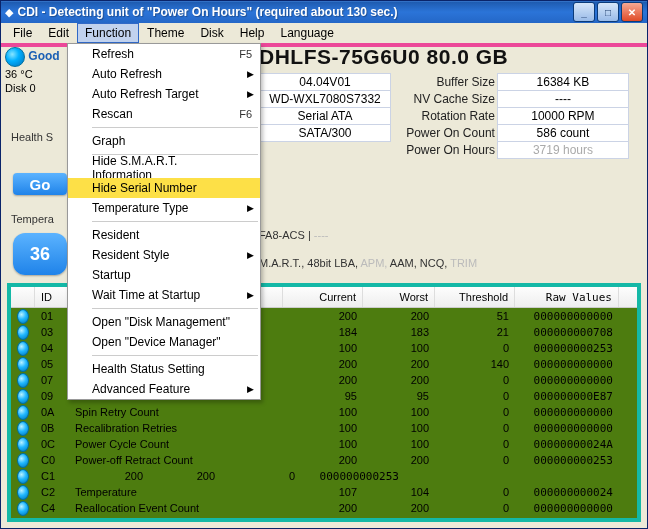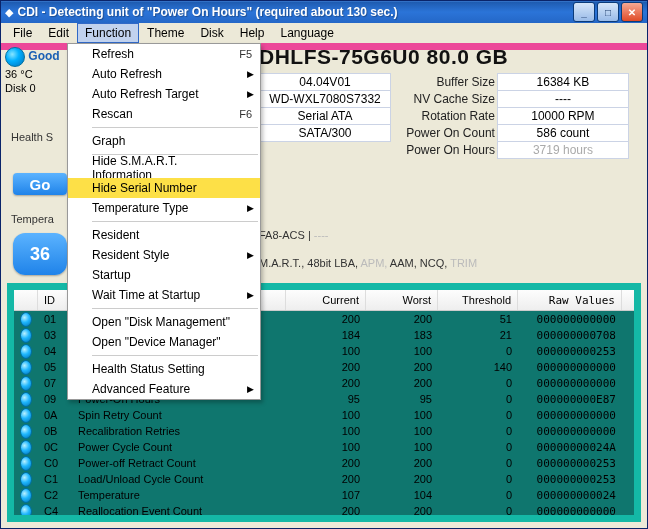--- a/index.html
+++ b/index.html
@@ -6,21 +6,21 @@
   .window { width: 648px; height: 529px; background: #ece9d8; border: 1px solid #0a246a; box-sizing: border-box; position: relative; overflow: hidden; }
 
   
   .titlebar { height: 22px; background: linear-gradient(to bottom, #4a8be0 0%, #1e5bb0 4%, #2b74d8 50%, #2467c7 100%); display: flex; align-items: center; padding: 0 4px; }
   .titlebar .icon { font-size: 11px; color: #fff; margin-right: 4px; }
   .titlebar .title { color: #fff; font-weight: bold; font-size: 12px; flex: 1; text-shadow: 1px 1px 1px rgba(0,0,0,.3); }
   .win-btn { width: 20px; height: 18px; margin-left: 2px; border: 1px solid #0a3b7a; border-radius: 3px; display: flex; align-items: center; justify-content: center; font-family: Arial; font-size: 10px; font-weight: bold; background: linear-gradient(#d6e6f9,#99bbe8); color: #1a3a6a; }
   .win-btn.close { background: linear-gradient(#f6a893,#e04b28); color: #fff; }
 
   
-  .menubar { height: 20px; background: #ece9d8; border-bottom: 7px solid #ec4899; display: flex; align-items: stretch; padding-left: 4px; }
+  .menubar { height: 20px; background: #ece9d8; border-bottom: 4px solid #ec4899; display: flex; align-items: stretch; padding-left: 4px; }
   .menubar .mi { padding: 2px 8px; line-height: 16px; cursor: default; }
   .menubar .mi.open { background: #c1d2ee; border: 1px solid #3169c6; padding: 1px 7px; }
 
   
   .leftstrip { position: absolute; left: 4px; top: 46px; width: 60px; }
   .leftstrip .dot { width: 18px; height: 18px; border-radius: 50%; background: radial-gradient(circle at 35% 35%, #88e5ff 0%, #00b0ff 40%, #006fb8 100%); border: 1px solid #0070a0; display: inline-block; vertical-align: middle; }
   .leftstrip .good { color: #1a5fb4; font-weight: bold; }
   .leftstrip .temp { font-size: 11px; }
 
   
@@ -46,21 +46,21 @@
 
   
   .dropdown { position: absolute; left: 66px; top: 42px; width: 192px; background: #fff; border: 1px solid #999; box-shadow: 2px 3px 4px rgba(0,0,0,.25); font-size: 12px; z-index: 10; }
   .dropdown .row { height: 20px; display:flex; align-items:center; padding: 0 22px 0 24px; position: relative; cursor: default; }
   .dropdown .row.highlight { background: #fde047; }
   .dropdown .row .sc { position: absolute; right: 8px; color: #333; font-size: 11px; }
   .dropdown .row .arr { position: absolute; right: 6px; font-size: 9px; }
   .dropdown .sep { height: 1px; background: #ccc; margin: 3px 2px 3px 24px; }
 
   
-  .tableshell { position: absolute; left: 6px; right: 6px; top: 282px; bottom: 6px; border: 7px solid #14b8a6; background: #0f766e; overflow: hidden; }
+  .tableshell { position: absolute; left: 6px; right: 6px; top: 282px; bottom: 6px; border: 4px solid #14b8a6; background: #4d7c0f; overflow: hidden; }
   .thead { display: flex; height: 20px; background: linear-gradient(#fdfdfd,#eee); border-bottom: 1px solid #ccc; }
   .thead .th { border-right: 1px solid #ddd; padding: 2px 6px; font-size: 11px; display:flex; align-items:center; box-sizing: border-box; }
   .tbody { overflow-y: scroll; height: calc(100% - 20px); }
   .tr { display: flex; height: 16px; align-items: center; }
   .td { padding: 0 6px; font-size: 11px; box-sizing: border-box; overflow: hidden; white-space: nowrap; }
   .c-icon { width: 24px; display:flex; justify-content:center; }
   .c-id   { width: 34px; }
   .c-name { width: 214px; }
   .c-cur  { width: 80px; text-align: right; }
   .c-wor  { width: 72px; text-align: right; }
@@ -342,21 +342,20 @@
           <div class="td c-cur">200</div>
           <div class="td c-wor">200</div>
           <div class="td c-thr">0</div>
           <div class="td c-raw">000000000253</div>
         </div>
         <div class="tr">
           <div class="td c-icon">
             <div class="rowdot"></div>
           </div>
           <div class="td c-id">C1</div>
-          <div class="td c-name">Load/Unload Cycle Count</div>
           <div class="td c-cur">200</div>
           <div class="td c-wor">200</div>
           <div class="td c-thr">0</div>
           <div class="td c-raw">000000000253</div>
         </div>
         <div class="tr">
           <div class="td c-icon">
             <div class="rowdot"></div>
           </div>
           <div class="td c-id">C2</div>

